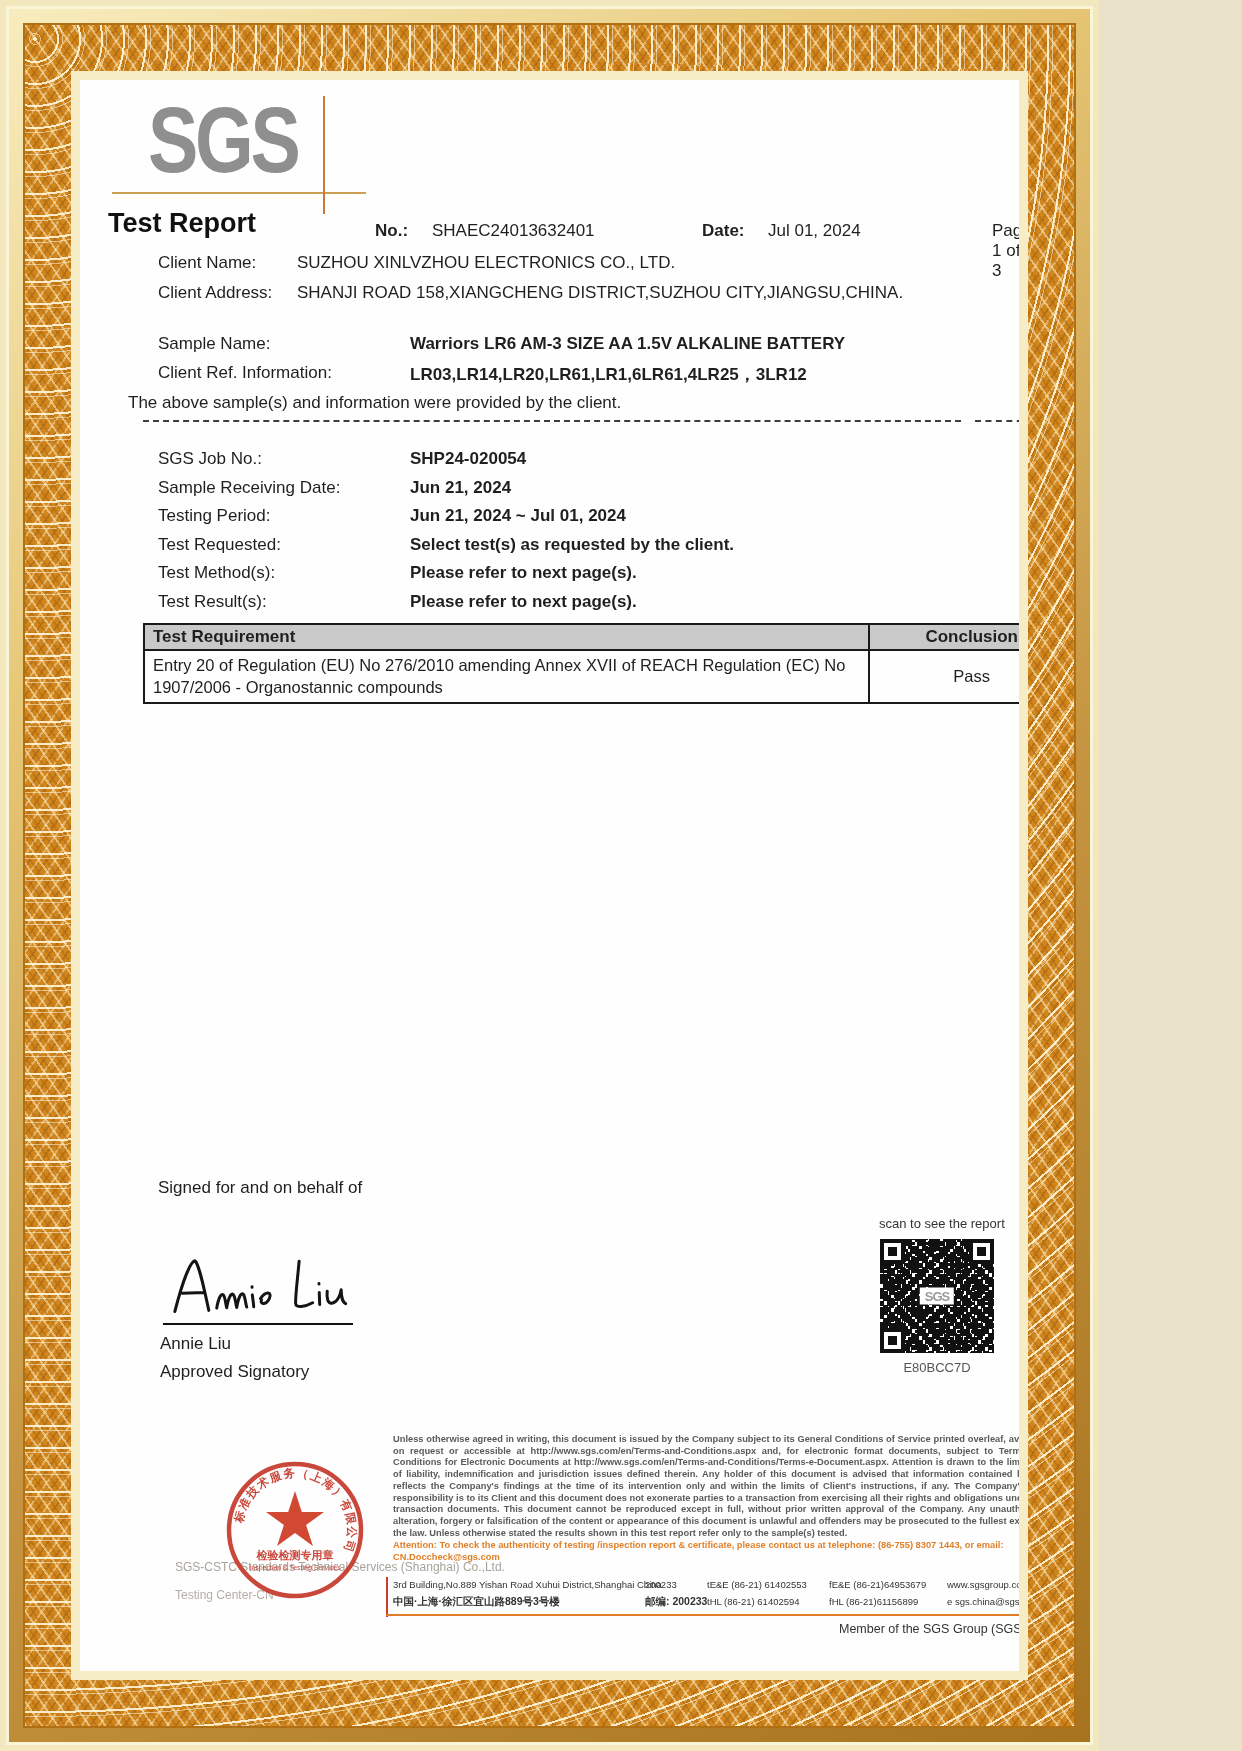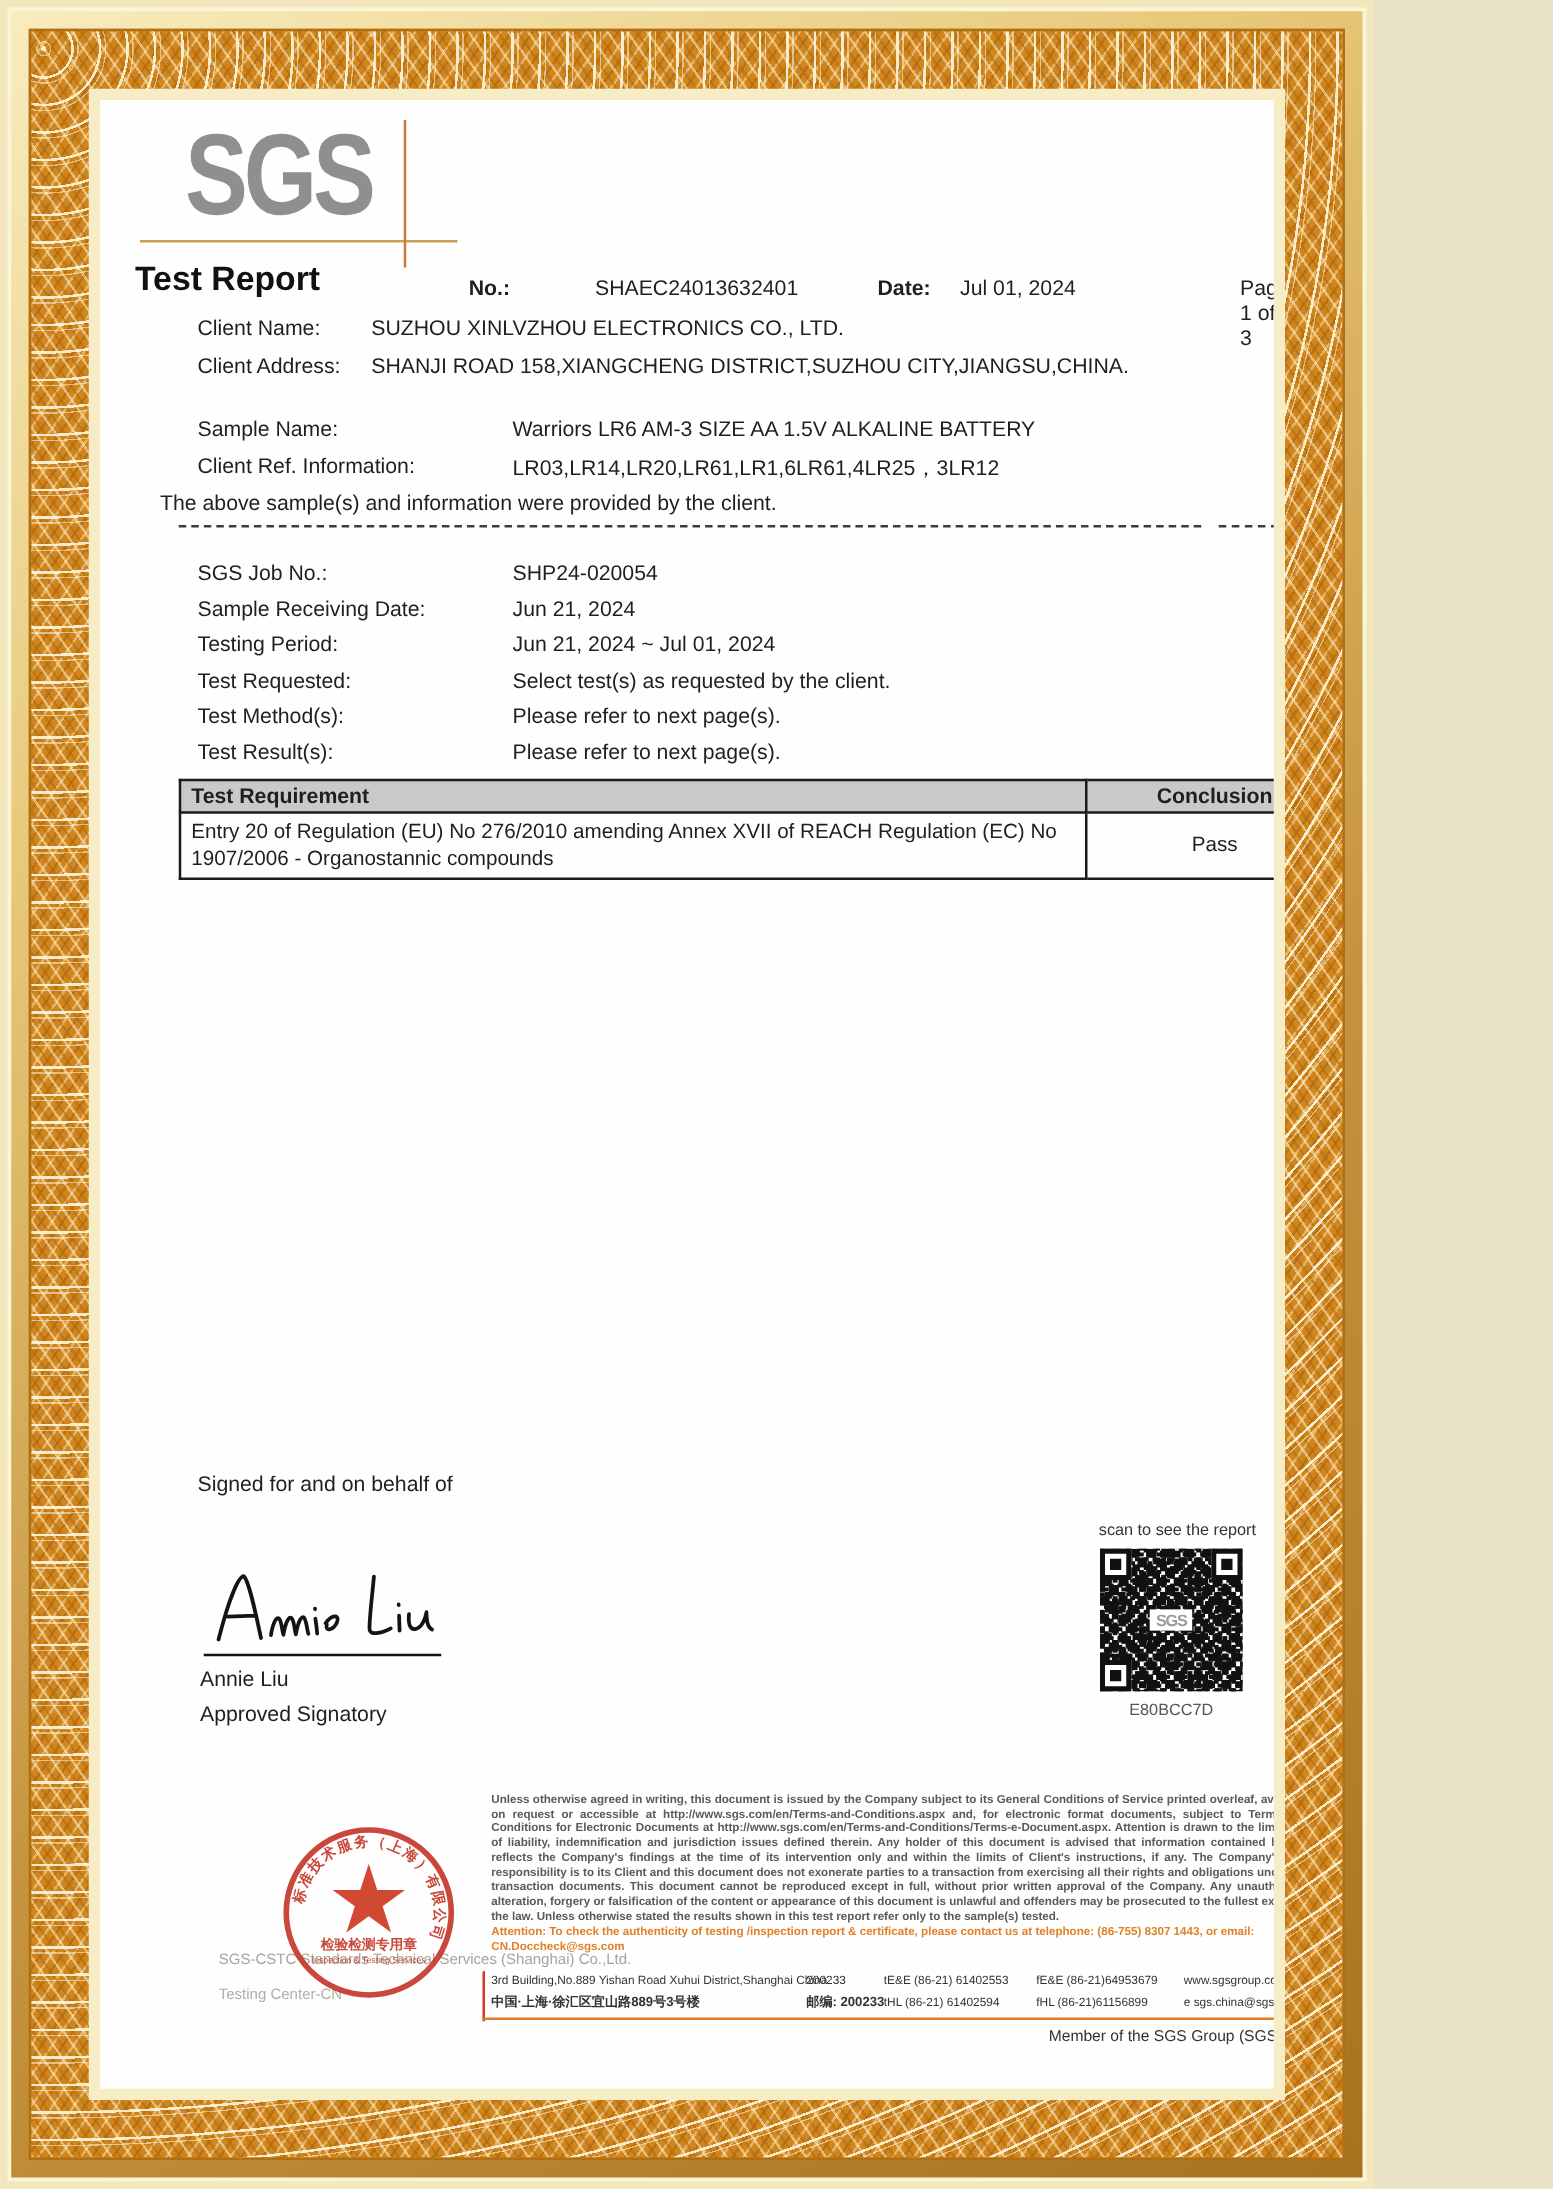--- a/index.html
+++ b/index.html
@@ -18,29 +18,29 @@
 
   .abs { position:absolute; }
   .logo-text { left:68px; top:14px; font-size:92px; font-weight:bold; color:#8f8f8f; letter-spacing:-4px; transform:scaleX(.82); transform-origin:left top; line-height:1; }
   .cross-h { left:32px; top:112px; width:254px; height:2px; background:#c9a050; }
   .cross-v { left:243px; top:16px; width:2px; height:118px; background:#c97a3a; }
 
   .title { left:28px; top:128px; font-size:27px; font-weight:bold; color:#111; }
   .hd { font-size:17px; }
   .b { font-weight:bold; }
   .no-label   { left:295px; top:141px; }
-  .no-value   { left:352px; top:141px;margin-left:44px; }
+  .no-value   { left:352px; top:141px; }
   .date-label { left:622px; top:141px; }
   .date-value { left:688px; top:141px; }
   .page-num   { left:912px; top:141px; }
 
   .lbl { position:absolute; left:78px; font-size:17px; }
   .val { position:absolute; font-size:17px; }
   .v1 { left:217px; }
-  .v2 { left:330px; }
+  .v2 { left:330px;font-weight:bold; }
 
   .note { left:48px; top:313px; font-size:17px; }
   .dashes { left:63px; top:340px; width:932px; display:flex; gap:14px; }
   .dashes div { border-top:2px dashed #3c3c3c; height:0; }
   .d1 { flex:8.2; } .d2 { flex:1; }
 
   .rtable { left:63px; top:543px; width:932px; border:2px solid #1a1a1a; border-collapse:collapse; font-size:17px; }
   .rtable th, .rtable td { border:2px solid #1a1a1a; }
   .rtable th { background:#c9c9c9; height:25px; text-align:left; padding:2px 8px; font-size:17px; }
   .rtable th.conc { text-align:center; }

